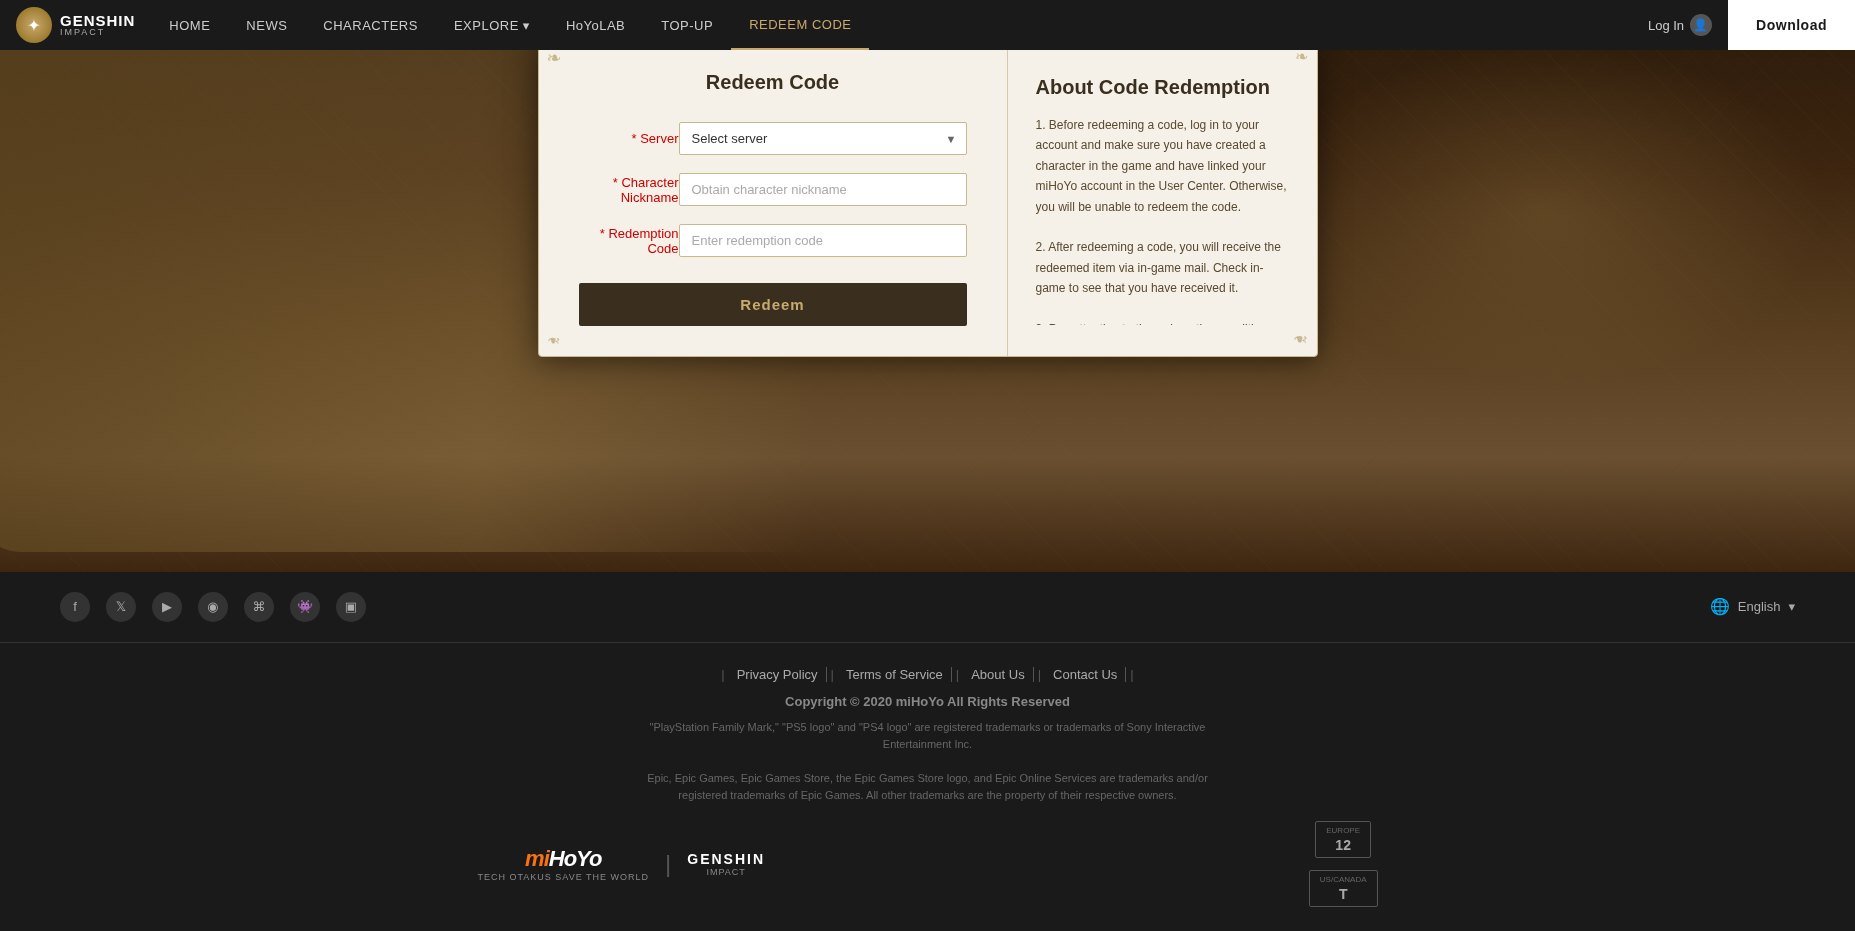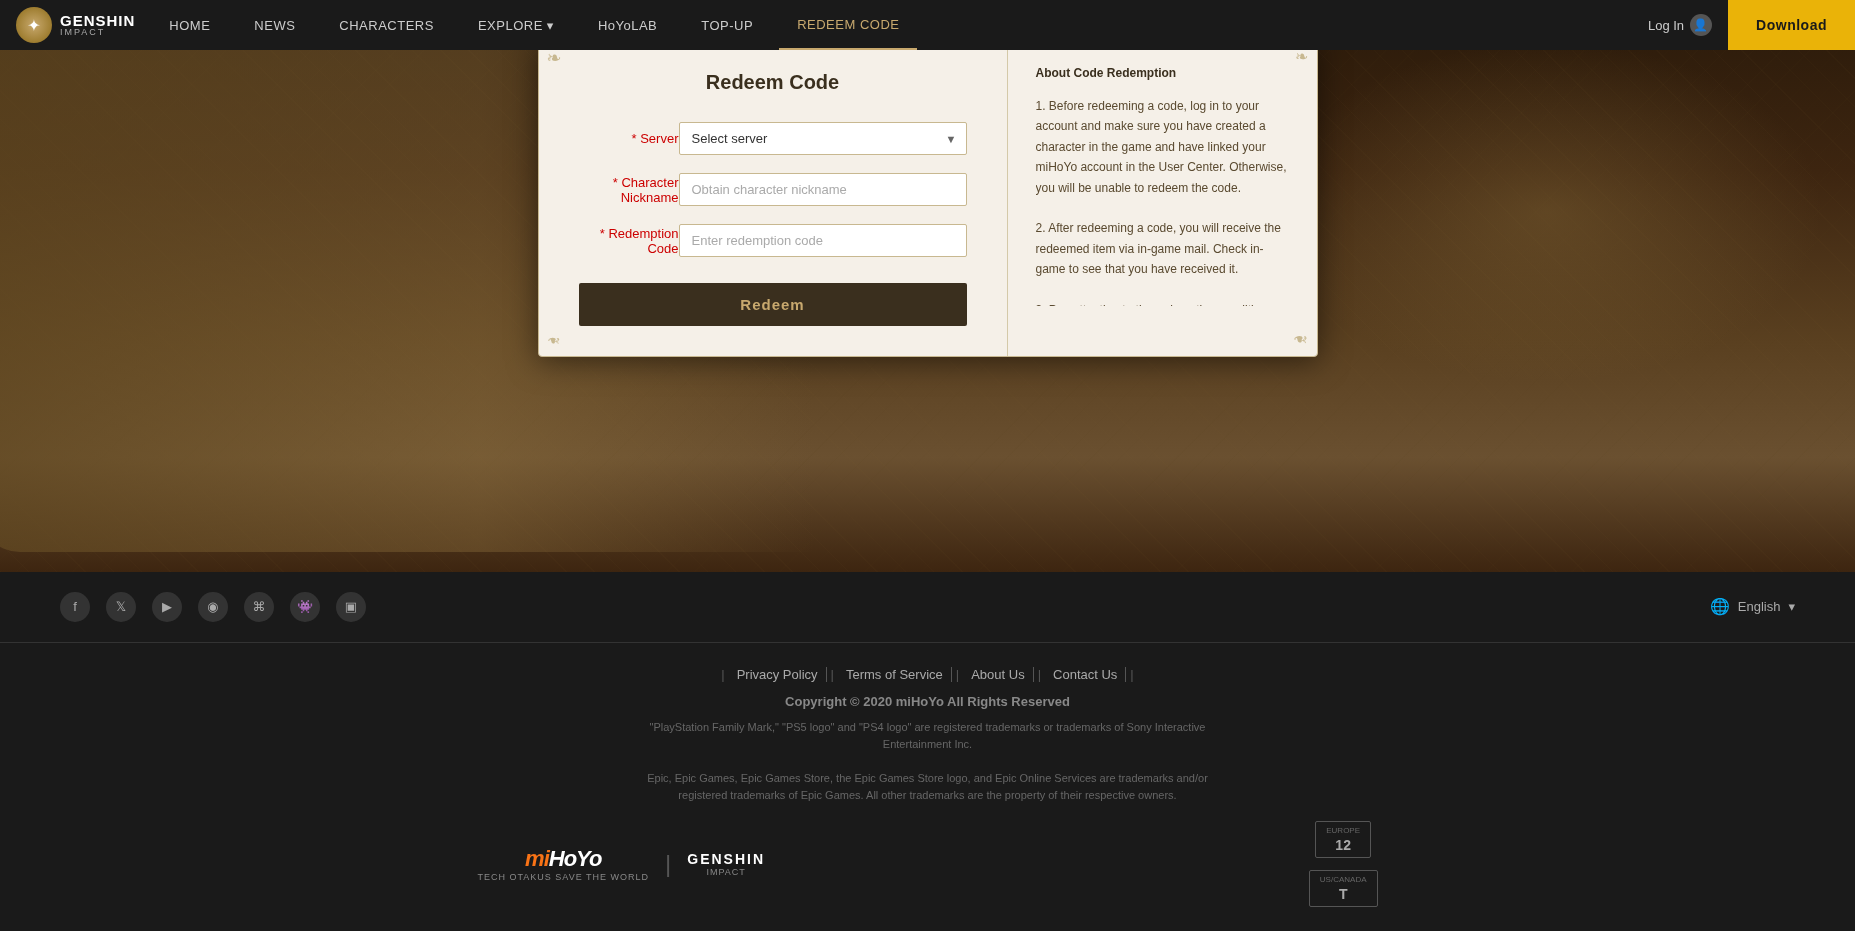--- a/index.html
+++ b/index.html
@@ -19,42 +19,42 @@
       background: radial-gradient(circle, #c8a96e, #8b6914);
       border-radius: 50%; display: flex; align-items: center; justify-content: center;
       font-size: 16px; color: white;
     }
     .nav-logo-text {
       display: flex; flex-direction: column; line-height: 1;
     }
     .nav-logo-title { color: white; font-size: 15px; font-weight: bold; letter-spacing: 1px; }
     .nav-logo-sub { color: #aaa; font-size: 9px; letter-spacing: 2px; }
     .nav-links {
-      display: flex; align-items: center; gap: 8px; flex: 1;
+      display: flex; align-items: center; gap: 0; flex: 1;
     }
     .nav-link {
       color: #ccc; text-decoration: none; font-size: 13px; padding: 0 18px;
       height: 50px; display: flex; align-items: center; letter-spacing: 0.5px;
       cursor: pointer; white-space: nowrap;
     }
     .nav-link.active { color: #c8a96e; border-bottom: 2px solid #c8a96e; }
     .nav-link-explore { display: flex; align-items: center; gap: 4px; }
     .nav-right {
       display: flex; align-items: center; gap: 0;
     }
     .nav-login {
       color: #ccc; font-size: 13px; padding: 0 16px;
       display: flex; align-items: center; gap: 6px; cursor: pointer; height: 50px;
     }
     .nav-login-icon {
       width: 22px; height: 22px; background: #555; border-radius: 50%;
       display: flex; align-items: center; justify-content: center; font-size: 12px; color: #ccc;
     }
     .nav-download {
-      background: #eab308; color: #1a1a1a; font-size: 14px; font-weight: bold;
+      background: #ffffff; color: #1a1a1a; font-size: 14px; font-weight: bold;
       padding: 0 28px; height: 50px; display: flex; align-items: center;
       cursor: pointer; letter-spacing: 0.5px; white-space: nowrap;
     }
     .login-to-redeem {
       color: #c8a96e; font-size: 13px; display: flex; align-items: center; gap: 6px;
       cursor: pointer; margin-bottom: 20px;
     }
     .login-to-redeem::before { content: '✦'; font-size: 10px; }
 
     
@@ -123,21 +123,21 @@
     }
     .redeem-btn {
       width: 100%; padding: 13px; margin-top: 8px;
       background: #3a2f1e; color: #c8a96e;
       border: none; font-size: 15px; font-weight: bold;
       cursor: pointer; letter-spacing: 1px; border-radius: 2px;
     }
 
     
     .modal-right-title {
-      color: #3a2f1e; font-size: 12px; font-weight: bold; margin-bottom: 16px;
+      color: #3a2f1e; font-size: 20px; font-weight: bold; margin-bottom: 16px; margin-top: 10px;
     }
     .modal-right-text {
       color: #5a4a30; font-size: 12px; line-height: 1.7;
       overflow: hidden; max-height: 210px;
     }
 
     
     footer {
       background: #1a1a1a; color: #888;
     }

